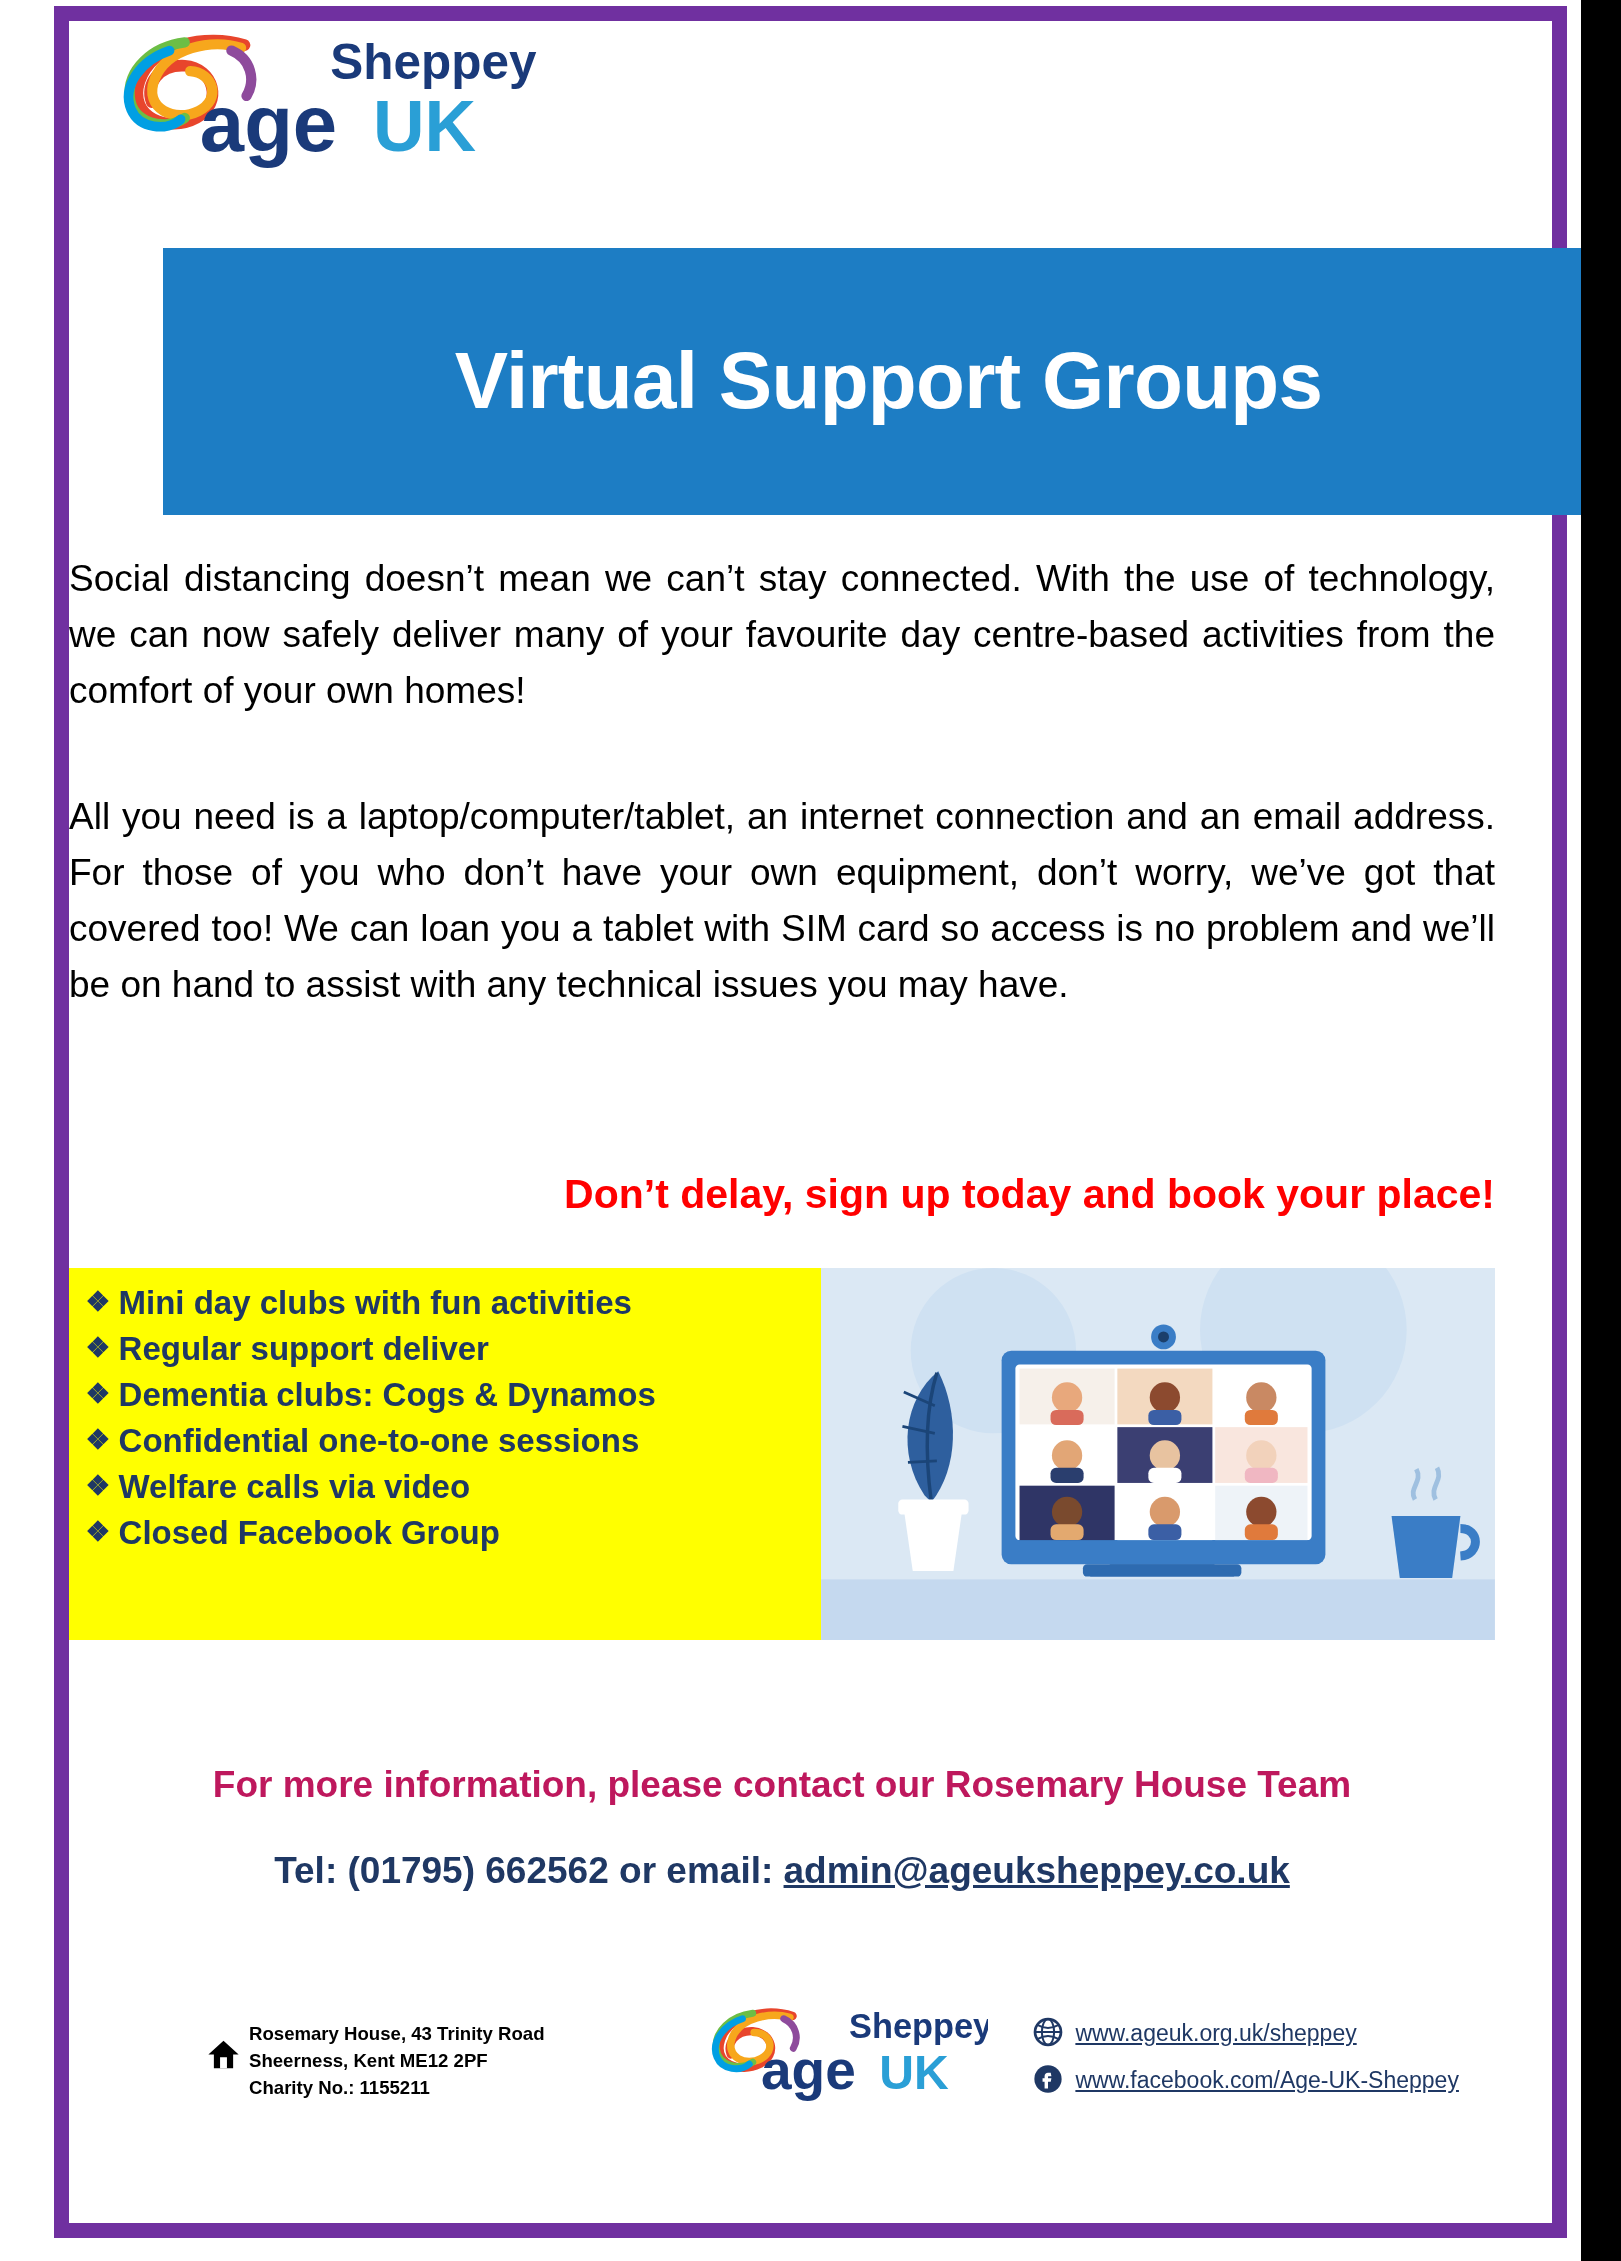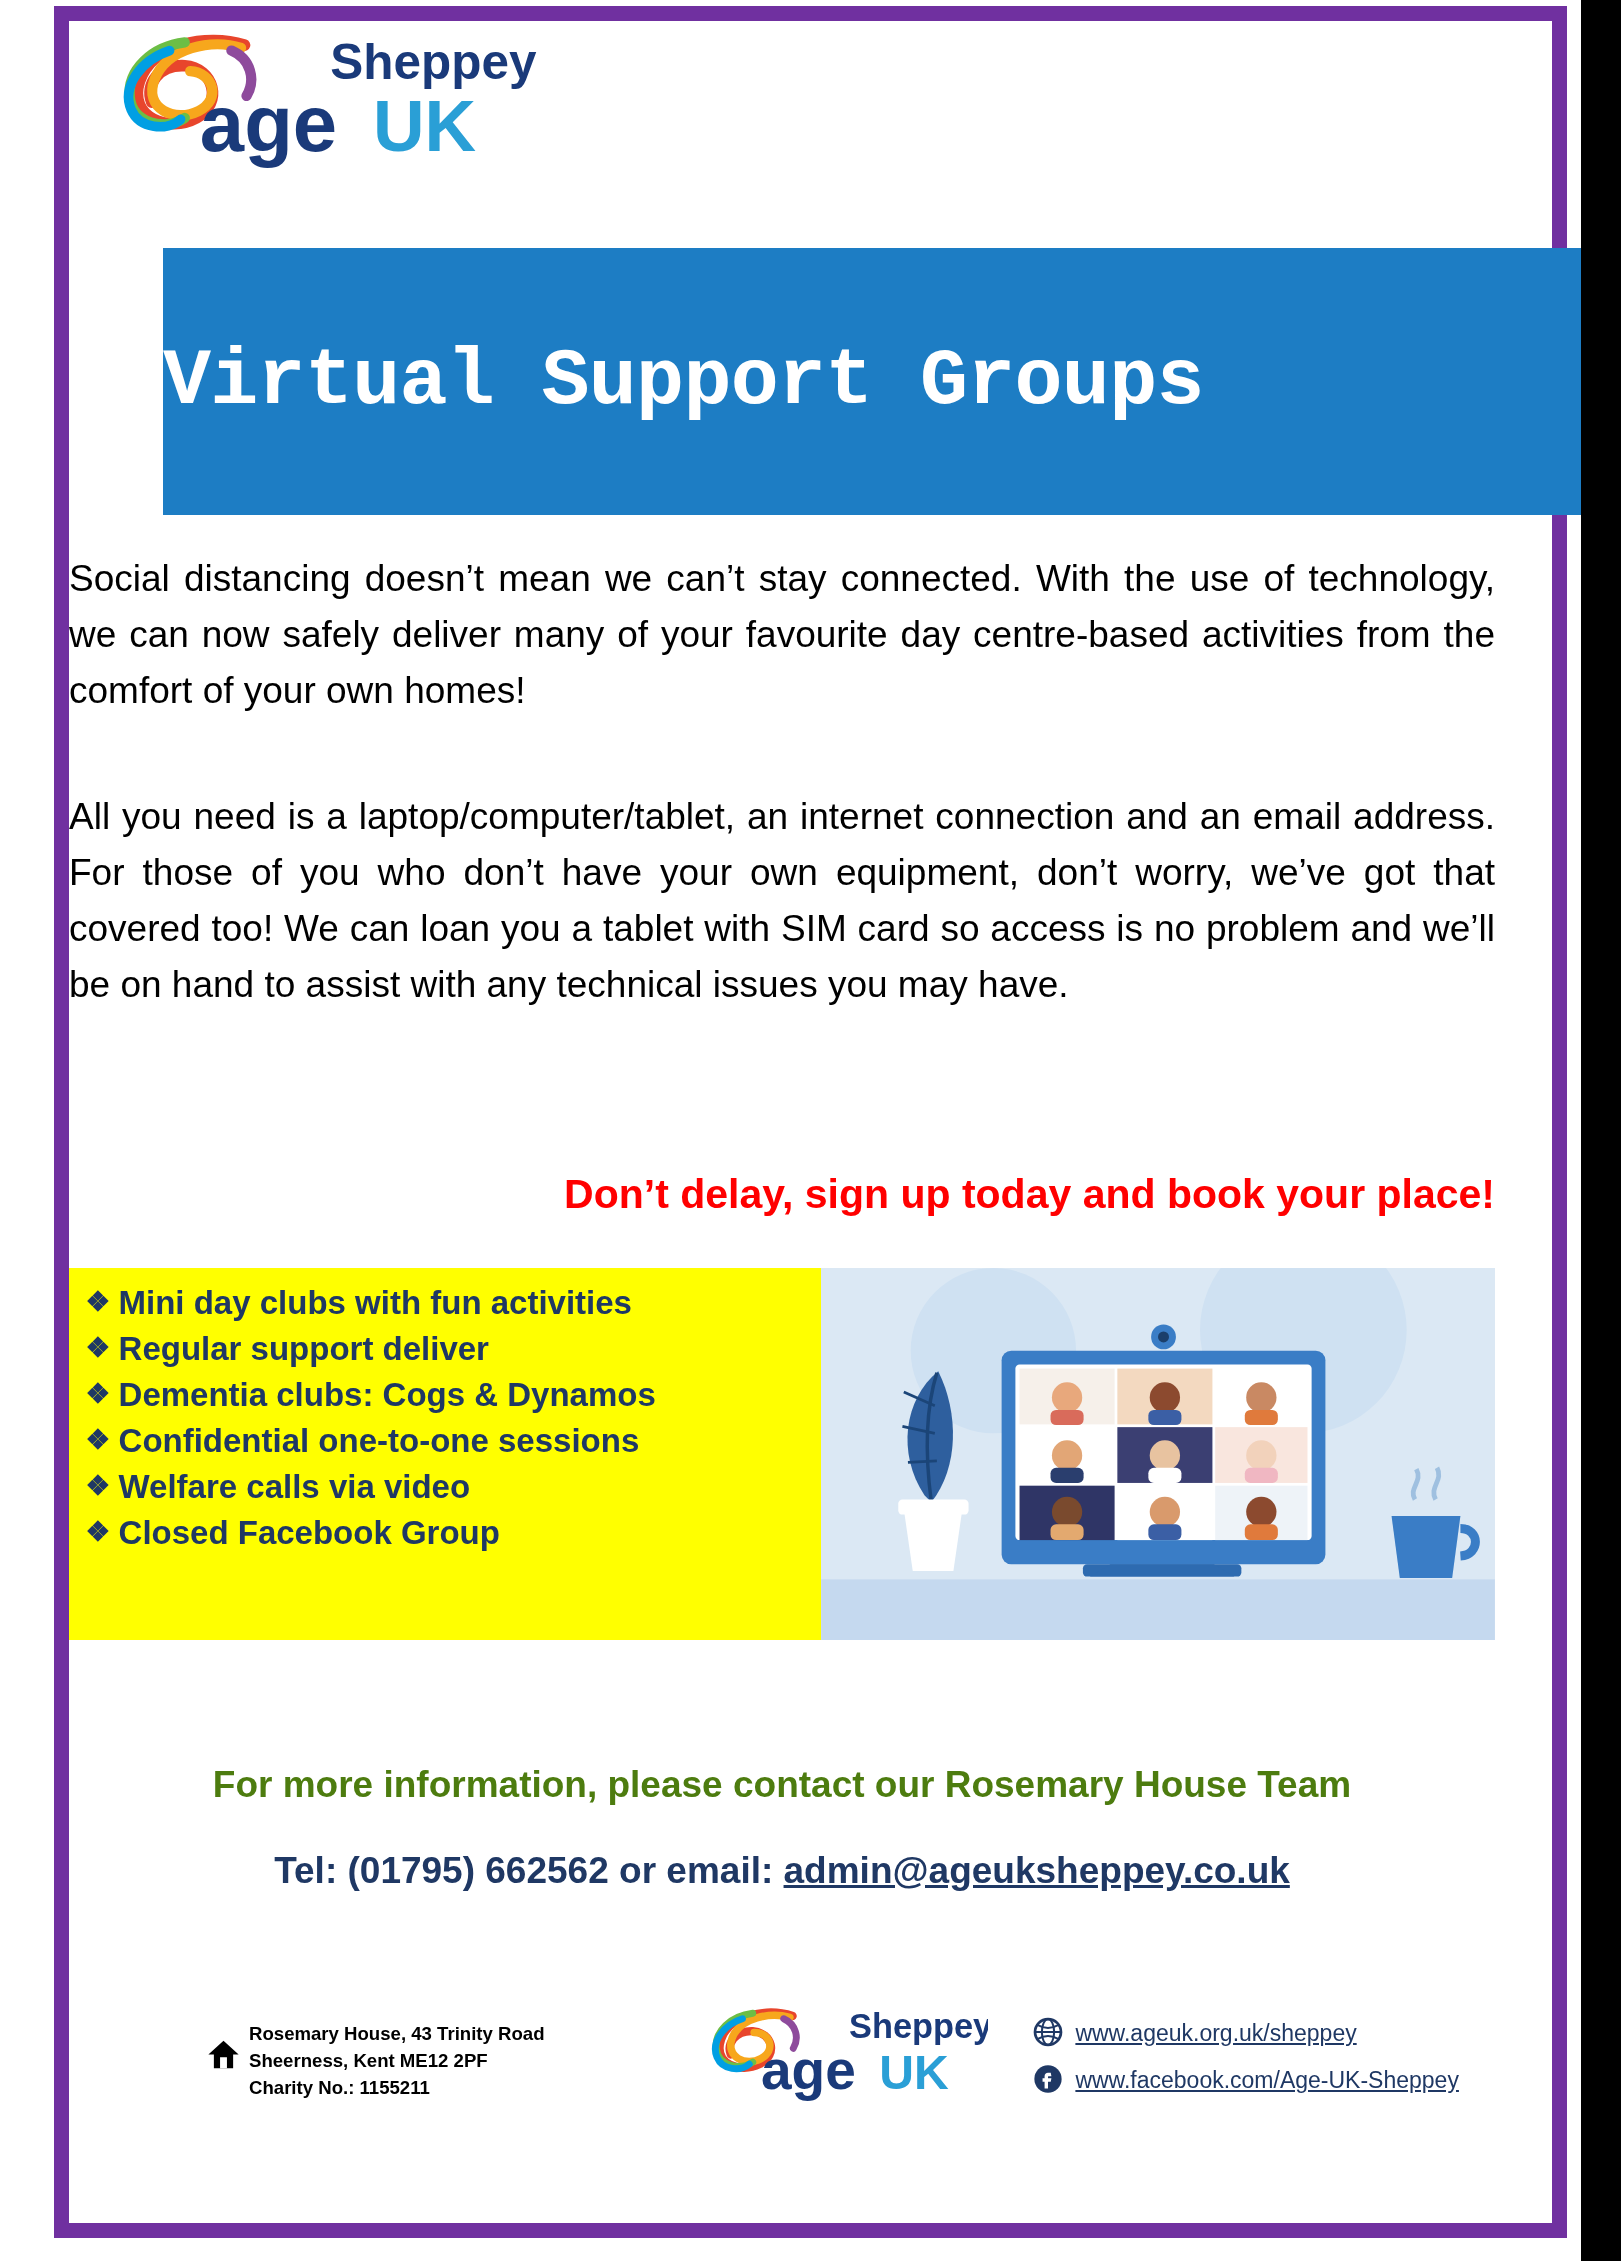--- a/index.html
+++ b/index.html
@@ -71,22 +71,21 @@
   
   .banner {
     position: absolute;
     left: 94px;
     top: 227px;
     width: 1451px;
     height: 267px;
     background: #1d7dc4;
     display: flex;
     align-items: center;
-    justify-content: flex-start;
-    font-family: Liberation Mono, monospace;
+    justify-content: center;
   }
   .banner span {
     color: #ffffff;
     font-size: 80px;
     font-weight: bold;
     letter-spacing: -0.7px;
   }
 
   
   .para {
@@ -158,21 +157,21 @@
     overflow: hidden;
   }
 
   
   .contact1 {
     position: absolute;
     left: 0;
     top: 1743px;
     width: 1426px;
     text-align: center;
-    color: #4d7c0f;
+    color: #be185d;
     font-size: 37px;
     font-weight: bold;
   }
   .contact2 {
     position: absolute;
     left: 0;
     top: 1829px;
     width: 1426px;
     text-align: center;
     color: #1f3864;

